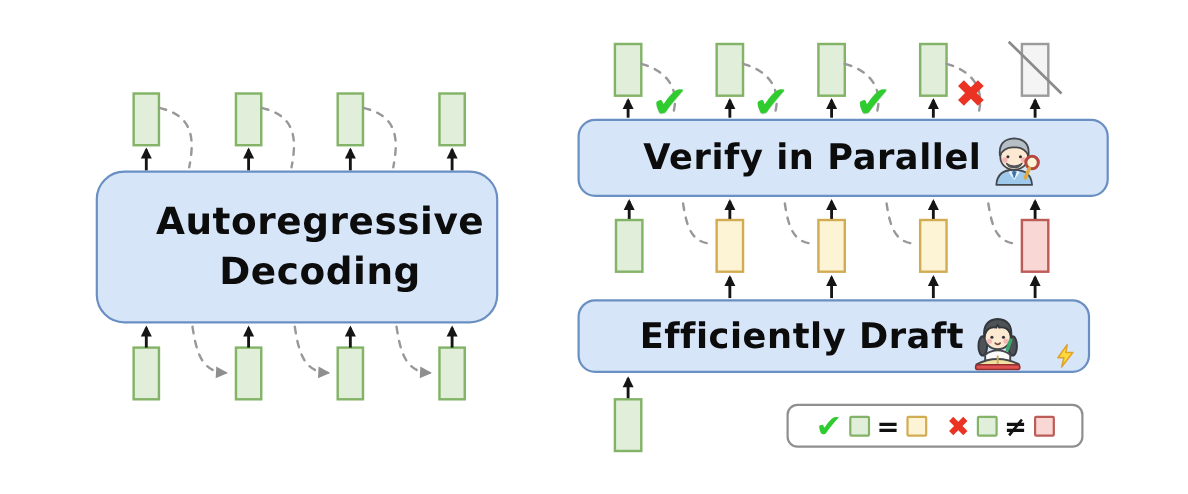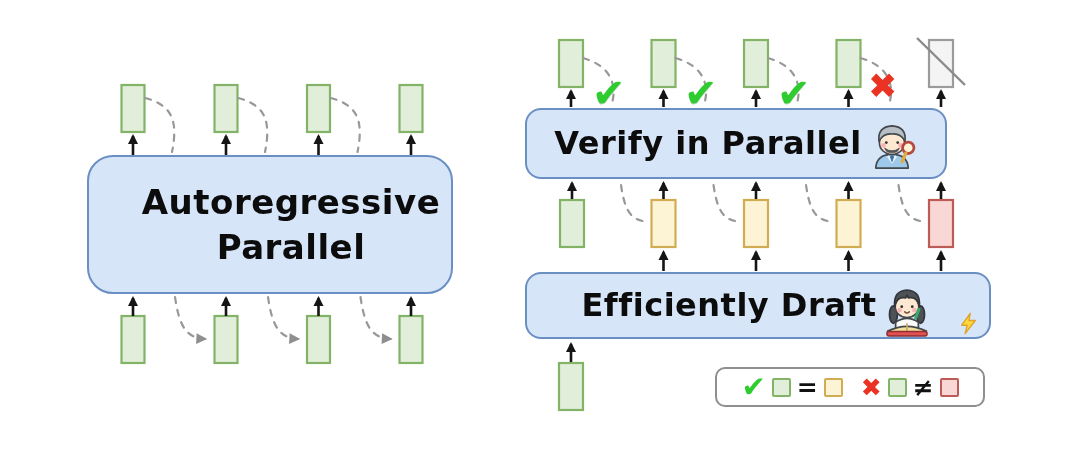--- a/index.html
+++ b/index.html
@@ -23,21 +23,21 @@
 
   .arrow{stroke:#151515;stroke-width:2.6;fill:none;}
   .dash{stroke:#989898;stroke-width:2.2;fill:none;stroke-dasharray:6 7;stroke-linecap:round;}
   .slash{stroke:#8a8a8a;stroke-width:2.4;}
 
   .panel-box{position:absolute;box-sizing:border-box;background:var(--box-fill);
              border:2px solid var(--box-stroke);display:flex;align-items:center;justify-content:center;}
   .box-title{color:#0c0c0c;font-weight:600;letter-spacing:.5px;line-height:1.3;text-align:center;}
   #auto-box{left:87px;top:155px;width:366px;height:139px;border-radius:26px;}
   #auto-box .box-title{font-size:34px;margin-left:42px;}
-  #verify-box{left:525px;top:108px;width:422px;height:71px;border-radius:16px;}
+  #verify-box{left:525px;top:108px;width:483px;height:71px;border-radius:16px;}
   #draft-box{left:525px;top:272px;width:466px;height:67px;border-radius:16px;}
   #verify-box .box-title,#draft-box .box-title{font-size:32px;white-space:nowrap;}
   .box-icon{flex:0 0 auto;}
 
   .mark{position:absolute;font-family:"DejaVu Sans",sans-serif;font-weight:bold;line-height:1;}
   .mark.check{color:var(--check-green);font-size:40px;text-shadow:0 1px 0 rgba(0,90,0,.25);}
   .mark.cross{color:var(--cross-red);font-size:35px;}
   #check-1{left:592px;top:73px;} #check-2{left:684px;top:73px;} #check-3{left:777px;top:73px;}
   #cross-1{left:868px;top:69px;}
 
@@ -154,21 +154,21 @@
     </g>
     <g>
       <rect class="tok tok-green" x="559" y="363" width="24" height="47"></rect>
       <line class="arrow" x1="571" y1="362" x2="571" y2="344" marker-end="url(#ah)"></line>
     </g>
   </svg>
 
   <div id="auto-box" class="panel-box">
     <div class="box-title">
       <div>Autoregressive</div>
-      <div>Parallel</div>
+      <div>Decoding</div>
     </div>
   </div>
 
   <div id="verify-box" class="panel-box">
     <span class="box-title">Verify in Parallel</span>
     <svg class="box-icon" width="52" height="52" viewBox="0 0 64 64" style="margin-left:4px;transform:translateY(3px);">
       <path d="M32 41 Q13 41 12 58 L52 58 Q51 41 32 41 Z" fill="#9EC9EA" stroke="#44484c" stroke-width="2" stroke-linejoin="round"></path>
       <path d="M27 43 L32 50 L37 43" fill="none" stroke="#e9f4fb" stroke-width="3"></path>
       <path d="M30 44 L32 50 L34 44 L32 42 Z" fill="#3f6fa8" stroke="#3f6fa8"></path>
       <ellipse cx="32" cy="27" rx="15.5" ry="14" fill="#FDE9D2" stroke="#44484c" stroke-width="2"></ellipse>

